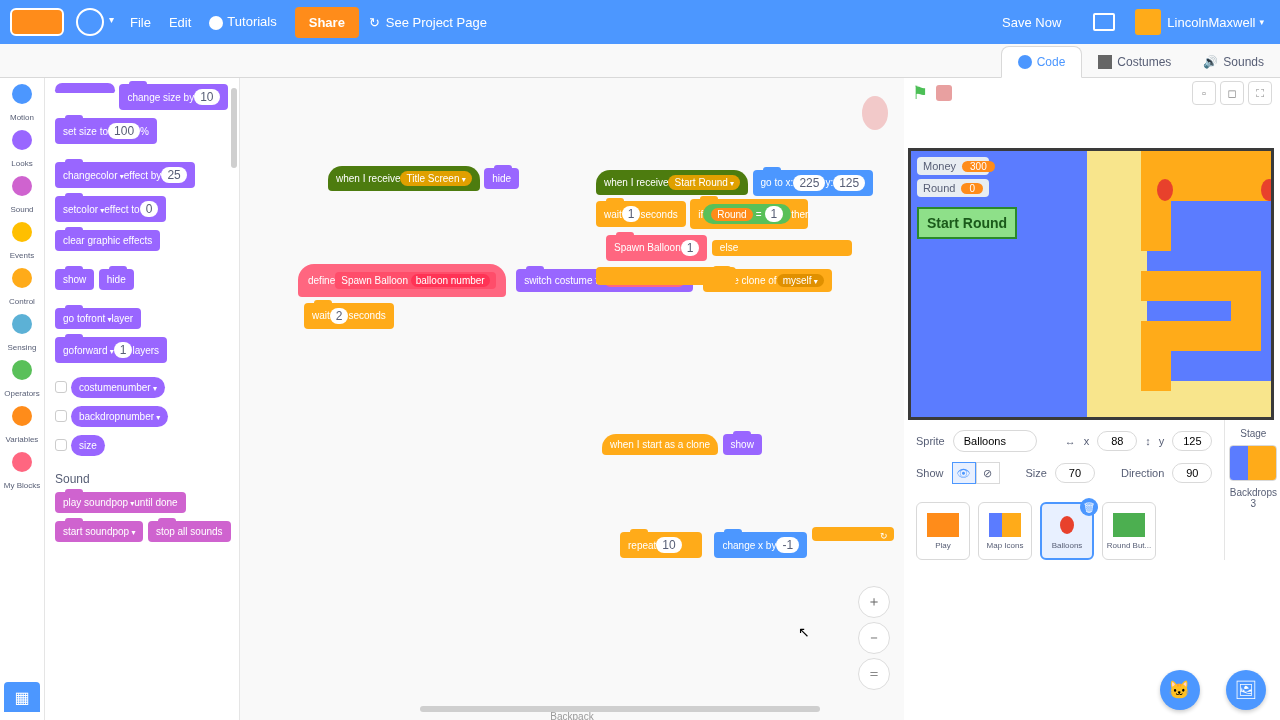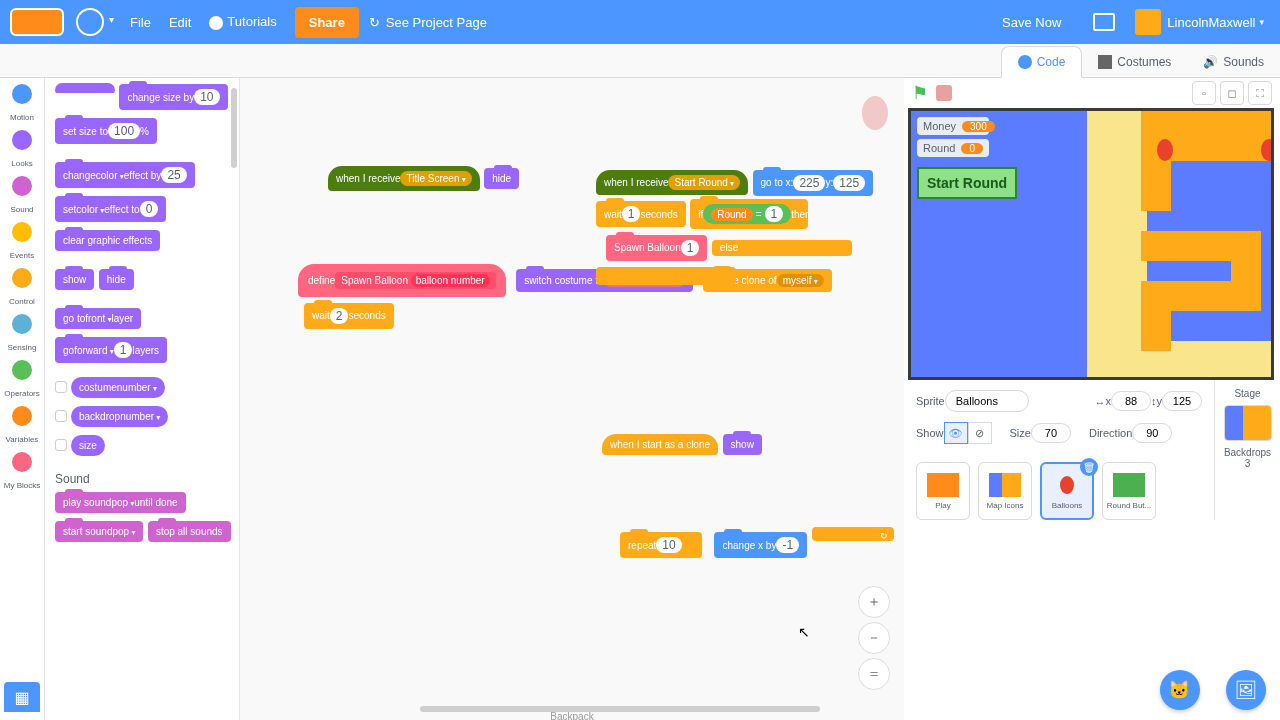--- a/index.html
+++ b/index.html
@@ -59,32 +59,32 @@
 .ws-scroll { position:absolute; left:180px; bottom:8px; width:400px; height:6px; background:#cfcfcf; border-radius:3px; }
 
 
 .right-col { width:376px; background:#fff; display:flex; flex-direction:column; }
 .stage-hdr { height:30px; display:flex; align-items:center; padding:0 8px; gap:8px; }
 .flag { color:#4cbf56; font-size:18px; cursor:pointer; }
 .stop { width:16px; height:16px; background:#e8a0a0; border-radius:3px; cursor:pointer; }
 .stage-btns { margin-left:auto; display:flex; gap:4px; }
 .sbtn { width:24px; height:24px; border:1px solid #d9d9d9; border-radius:4px; display:flex; align-items:center; justify-content:center; font-size:11px; color:#888; cursor:pointer; }
 
-.stage-wrap { padding:0 4px; }
+.stage-wrap { padding:0 4px;margin-top:40px; }
 .stage { width:366px; height:272px; border:3px solid #3a3a3a; background:#5b7cff; position:relative; overflow:hidden; }
 .path { position:absolute; background:#ffab19; }
 .sand { position:absolute; background:#f8e58c; }
 .balloon-s { width:16px; height:22px; background:#e8412c; border-radius:50%; position:absolute; }
 .hud { position:absolute; left:6px; top:6px; }
 .hud-row { background:#e8edf2; border-radius:4px; padding:3px 6px; font-size:11px; color:#575e75; display:flex; align-items:center; gap:6px; margin-bottom:4px; width:72px; }
 .hud-val { background:#ff8c1a; color:#fff; border-radius:8px; padding:0 8px; font-size:10px; }
 .start-round { position:absolute; left:6px; top:56px; background:#8ee089; border:2px solid #2a8a2a; color:#1a5a1a; padding:6px 8px; font-size:14px; font-weight:bold; }
 
 .sprite-info { padding:10px 12px 8px; font-size:11px; color:#575e75; }
-.si-row { display:flex; align-items:center; gap:0; margin-bottom:10px; }
+.si-row { display:flex; align-items:center; gap:8px; margin-bottom:10px; }
 .si-input { border:1px solid #d9d9d9; border-radius:14px; padding:4px 10px; width:84px; font-size:11px; text-align:left; }
 .si-small { border:1px solid #d9d9d9; border-radius:12px; padding:3px 8px; width:40px; font-size:11px; text-align:center; }
 .toggle-grp { display:flex; }
 .tg { width:24px; height:22px; border:1px solid #d9d9d9; display:flex; align-items:center; justify-content:center; font-size:11px; }
 .tg.active { background:#e8f0ff; border-color:#4c97ff; color:#4c97ff; }
 
 .sprites-row { display:flex; gap:8px; padding:0 12px; }
 .sprite-card { width:54px; height:58px; border:1px solid #d9d9d9; border-radius:6px; display:flex; flex-direction:column; align-items:center; justify-content:center; font-size:8px; color:#575e75; cursor:pointer; position:relative; }
 .sprite-card.sel { border:2px solid #4c97ff; background:#e8f0ff; }
 .sprite-thumb { width:32px; height:24px; margin-bottom:4px; }

